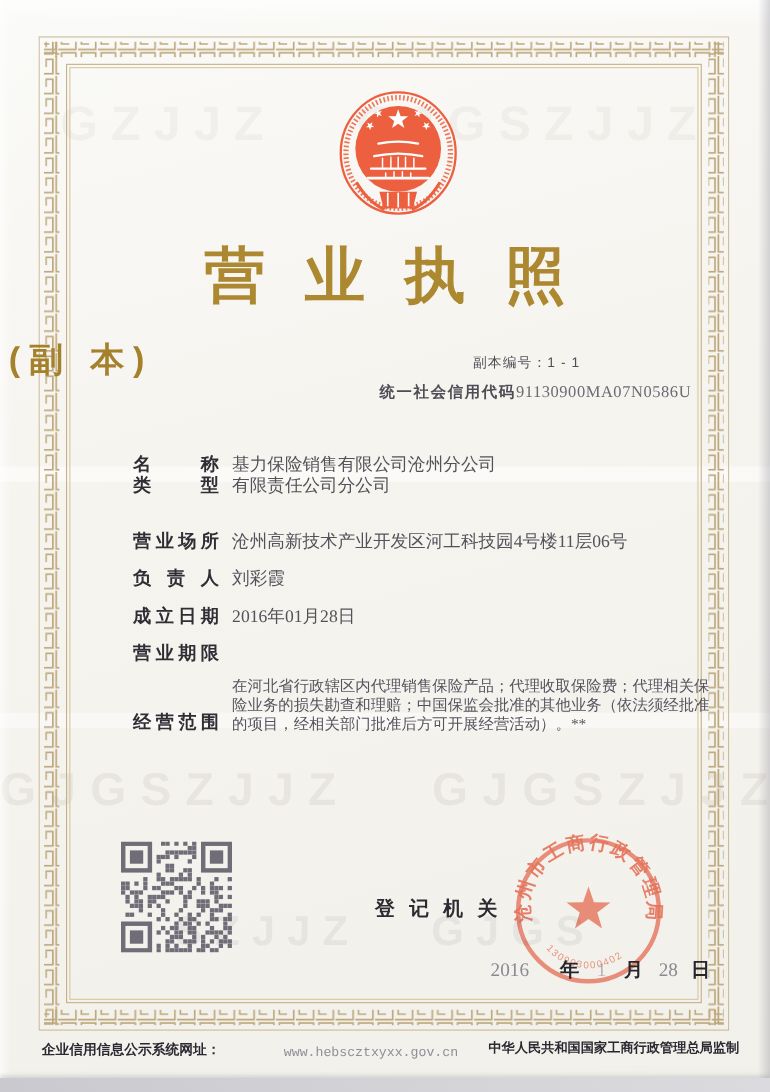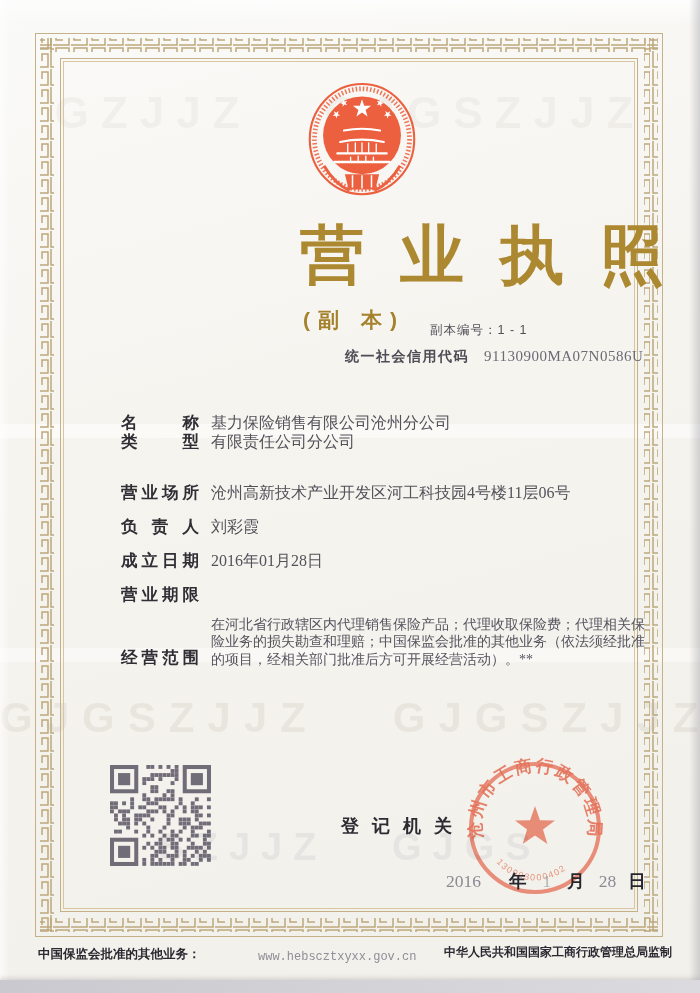--- a/index.html
+++ b/index.html
@@ -15,27 +15,27 @@
   .wm-a{top:88px;font-size:44px;letter-spacing:12px;opacity:.08;}
   .wm-b{top:694px;font-size:42px;letter-spacing:13px;opacity:.12;}
   .wm-c{top:826px;font-size:38px;letter-spacing:11px;color:#8f8c9c;opacity:.12;}
   
   .crease{position:absolute;left:0;width:100%;pointer-events:none;}
   
   #frame{position:absolute;left:35px;top:33px;}
   
   #emblem{position:absolute;left:305px;top:75px;width:114px;height:133px;}
   
-  #title{position:absolute;top:220px;left:0;width:100%;text-align:right;
-         font-size:64px;font-weight:700;letter-spacing:36px;text-indent:36px;
+  #title{position:absolute;top:220px;left:0;width:100%;text-align:center;
+         font-size:55px;font-weight:700;letter-spacing:36px;text-indent:36px;
          color:#ac8830;line-height:1.1;}
-  #subtitle{position:absolute;top:306px;left:0;width:100%;text-align:center;
-            font-size:21px;font-weight:700;letter-spacing:8px;text-indent:8px;color:#a5812c;}
+  #subtitle{position:absolute;top:306px;left:0;width:100%;
+            font-size:31px;font-weight:700;letter-spacing:8px;text-indent:8px;color:#a5812c;}
   #copyno{position:absolute;left:430px;top:322px;font-size:12.5px;color:#504f57;letter-spacing:1px;}
-  #credit{position:absolute;left:345px;top:348px;display:flex;align-items:baseline;gap:15px;}
+  #credit{position:absolute;left:345px;top:348px;display:flex;align-items:baseline;}
   #credit .lbl{font-size:14px;font-weight:700;color:#4e4c55;letter-spacing:1.5px;}
   #credit .val{font-size:15px;font-family:"Liberation Serif","DejaVu Serif",serif;
                color:#6b6a75;letter-spacing:.5px;}
   
   .frow{position:absolute;left:121px;display:flex;align-items:flex-end;}
   .flabel{width:78px;font-size:16.5px;font-weight:600;color:#2f2e34;
           text-align:justify;text-align-last:justify;line-height:21px;flex:0 0 78px;}
   .fvalue{margin-left:12px;font-size:16px;color:#53525a;line-height:21px;
           font-family:"Liberation Serif","DejaVu Serif",serif;width:446px;}
   .fvalue.small{font-size:14px;line-height:17.4px;width:438px;color:#55535e;}
@@ -381,21 +381,21 @@
 
   <div id="date">
     <span class="num" style="margin-right:28px;">2016</span>
     <span class="unit" style="margin-right:16px;">年</span>
     <span class="num m-num" style="margin-right:16px;">1</span>
     <span class="unit" style="margin-right:14px;">月</span>
     <span class="num" style="margin-right:12px;font-family:Liberation Serif, serif;">28</span>
     <span class="unit">日</span>
   </div>
 
-  <div id="foot-left">中国保监会批准的其他业务：</div>
+  <div id="foot-left">企业信用信息公示系统网址：</div>
   <div id="foot-url">www.hebscztxyxx.gov.cn</div>
   <div id="foot-right">中华人民共和国国家工商行政管理总局监制</div>
 
   <div class="abs edge-top"></div>
   <div class="abs edge-left"></div>
   <div class="abs edge-right"></div>
   <div class="abs edge-bottom"></div>
 
 </div>
 

